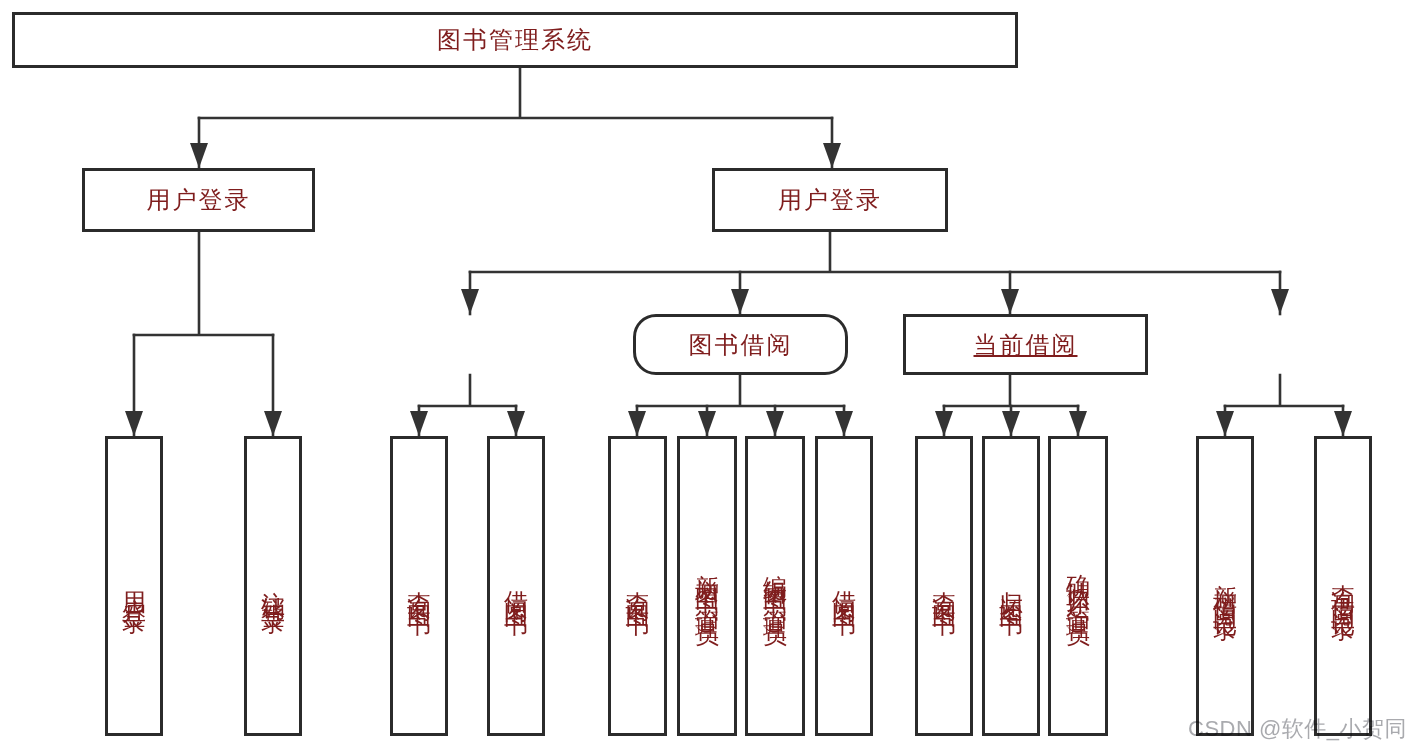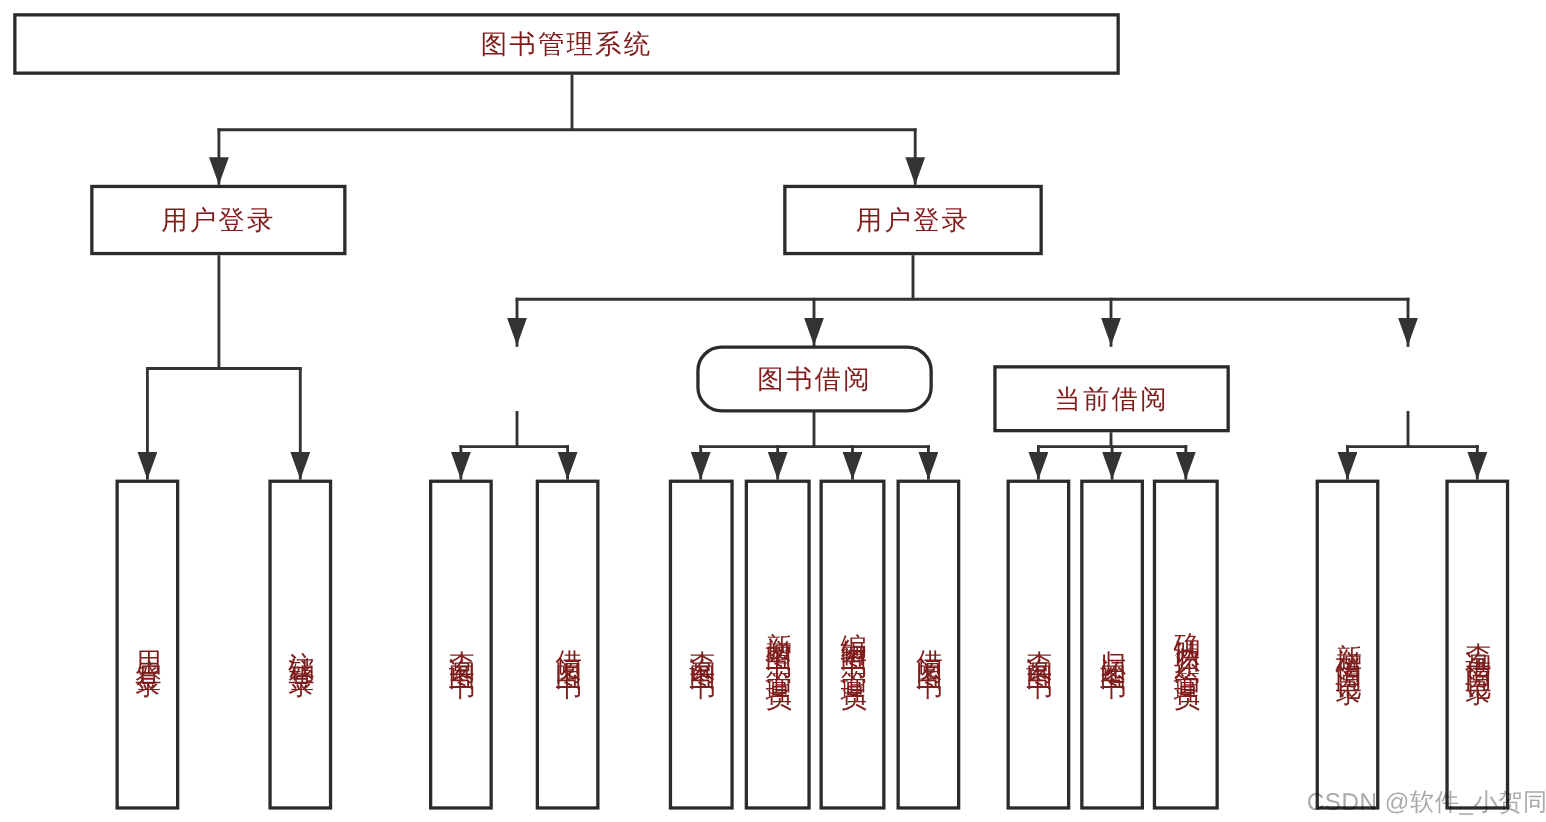--- a/index.html
+++ b/index.html
@@ -79,21 +79,21 @@
   <div class="node h" style="left:82px;top:168px;width:233px;height:64px;">
     <span>用户登录</span>
   </div>
   <div class="node h" style="left:712px;top:168px;width:236px;height:64px;">
     <span>用户登录</span>
   </div>
 
   <div class="node h" style="left:633px;top:314px;width:215px;height:61px;border-radius:23px;">
     <span>图书借阅</span>
   </div>
-  <div class="node h" style="left:903px;top:332px;width:215px;height:61px;">
+  <div class="node h" style="left:903px;top:314px;width:245px;height:61px;text-decoration:underline;">
     <span>当前借阅</span>
   </div>
 
   <div class="node v" style="left:105px;top:436px;width:58px;height:300px;">
     <span>用户登录</span>
   </div>
   <div class="node v" style="left:244px;top:436px;width:58px;height:300px;">
     <span>注销登录</span>
   </div>
 

